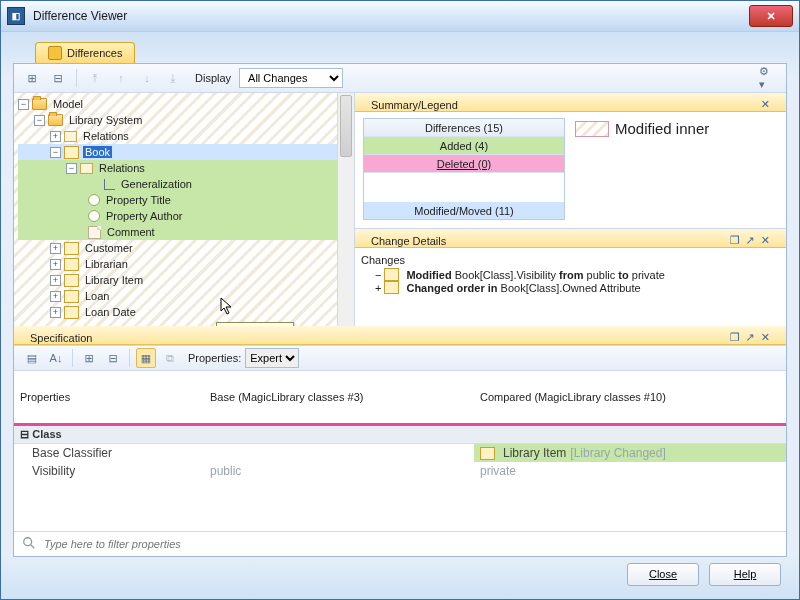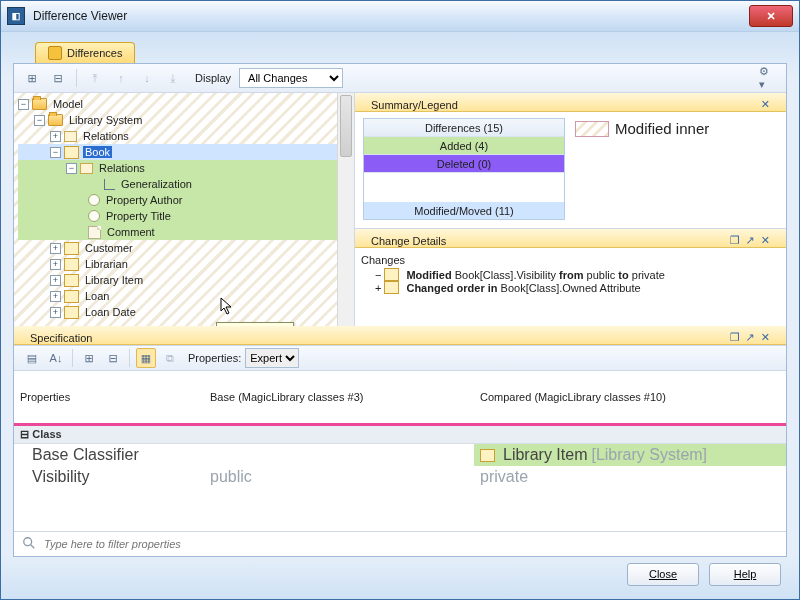--- a/index.html
+++ b/index.html
@@ -47,35 +47,35 @@
 .right-stack{flex:1;display:flex;flex-direction:column;min-width:0;}
 .section-head{height:18px;background:linear-gradient(#fff7d9,#ffe59a);border-bottom:1px solid #e3c25c;display:flex;align-items:flex-end;padding:0 16px;font-size:11px;position:relative;}
 .section-head .sh-actions{margin-left:auto;display:flex;gap:6px;color:#3a6aa8;}
 .summary-body{flex:0 0 auto;padding:6px 8px 8px;border-bottom:1px solid #cdd9e9;background:#fff;}
 .summary-flex{display:flex;gap:10px;align-items:flex-start;}
 .diff-table{border:1px solid #b7cde6;}
 .diff-table .dr{height:17px;display:flex;align-items:center;justify-content:center;font-size:11px;border-bottom:1px solid #d8e3f0;}
 .diff-table .dr:last-child{border-bottom:none;margin-top:29px;}
 .dr.hdr{background:linear-gradient(#f3f7fc,#e3ecf7);}
 .dr.added{background:#c7e7a8;}
-.dr.deleted{background:#8b5cf6;}
+.dr.deleted{background:#f9a8d4;text-decoration:underline;}
 .dr.modified{background:#cfe4ff;}
 .legend-item{display:flex;align-items:center;gap:6px;font-size:15px;margin-top:2px;}
 .legend-sw{width:32px;height:14px;border:1px solid #c9a;background:repeating-linear-gradient(135deg,#fff 0 5px,#f3e7d4 5px 8px);}
 .details-body{flex:1;min-height:0;padding:4px 6px;background:#fff;overflow:auto;}
 .details-body .grp{font-size:11px;margin:2px 0 2px 0;}
 .details-body .line{display:flex;align-items:center;gap:3px;font-size:11px;margin-left:14px;}
 .spec-panel{border-top:1px solid #cdd9e9;display:flex;flex-direction:column;height:210px;}
 .spec-toolbar{height:24px;background:linear-gradient(#f7faff,#e7eef8);border-bottom:1px solid #cdd9e9;display:flex;align-items:center;gap:4px;padding:0 8px;}
 .spec-toolbar .tbtn.active{background:#ffe9a8;border:1px solid #e0b954;}
 .spec-grid{flex:1;overflow:auto;background:#fff;}
 .spec-headrow,.spec-row{display:grid;grid-template-columns:190px 270px 1fr;}
 .spec-headrow div{padding:20px 6px;font-size:11px;}
 .spec-cat{background:#e9eef5;color:#333;font-weight:bold;padding:2px 6px;border-top:3px solid #ec4899;border-bottom:1px solid #d4dde8;}
-.spec-row div{padding:2px 6px;font-size:16px;color:#444;}
+.spec-row div{padding:2px 6px;font-size:12px;color:#444;}
 .spec-row .val-added{background:#c7e7a8;display:flex;align-items:center;gap:4px;}
 .spec-row .muted{color:#9aa4af;}
 .filter-bar{height:24px;border-top:1px solid #cdd9e9;display:flex;align-items:center;padding:0 8px;gap:6px;background:#fff;}
 .filter-bar input{flex:1;border:none;outline:none;font-size:11px;color:#555;font-style:italic;}
 .search-ico svg{width:14px;height:14px;}
 .btn-row{height:34px;display:flex;align-items:center;justify-content:flex-end;gap:10px;padding:0 6px;}
 .btn{min-width:72px;height:23px;background:linear-gradient(#fdfdfe,#e7edf5);border:1px solid #9cb2cc;border-radius:3px;font-size:11px;cursor:pointer;text-decoration:underline;}
 .tooltip{position:absolute;left:202px;top:229px;background:#ffffe1;border:1px solid #8c8c61;padding:2px 6px;font-size:11px;box-shadow:1px 1px 2px rgba(0,0,0,.2);white-space:nowrap;z-index:50;}
 .cursor{position:absolute;left:206px;top:204px;width:14px;height:18px;z-index:49;color:#000;}
 </style>
@@ -156,27 +156,27 @@
             <div class="row added">
                 <span class="pad" style="width:72px"></span>
                 <span class="twisty hidden">−</span>
                 <span class="ico gen"></span>
                 <span class="lbl">Generalization</span>
               </div>
             <div class="row added">
                 <span class="pad" style="width:56px"></span>
                 <span class="twisty hidden">−</span>
                 <span class="ico prop"></span>
-                <span class="lbl">Property Author</span>
+                <span class="lbl">Property Title</span>
               </div>
             <div class="row added">
                 <span class="pad" style="width:56px"></span>
                 <span class="twisty hidden">−</span>
                 <span class="ico prop"></span>
-                <span class="lbl">Property Title</span>
+                <span class="lbl">Property Author</span>
               </div>
             <div class="row added">
                 <span class="pad" style="width:56px"></span>
                 <span class="twisty hidden">−</span>
                 <span class="ico comment"></span>
                 <span class="lbl">Comment</span>
               </div>
             <div class="row">
                 <span class="pad" style="width:32px"></span>
                 <span class="twisty">+</span>
@@ -295,21 +295,21 @@
             <div>Base (MagicLibrary classes #3)</div>
             <div>Compared (MagicLibrary classes #10)</div>
           </div>
           <div class="spec-cat">⊟ <span>Class</span></div>
           <div class="spec-row">
             <div style="padding-left:18px">Base Classifier</div>
             <div></div>
             <div class="val-added">
               <span class="ico class"></span>
               <span>Library Item</span>
-              <span class="muted">[Library System]</span>
+              <span class="muted">[Library Changed]</span>
             </div>
           </div>
           <div class="spec-row">
             <div style="padding-left:18px">Visibility</div>
             <div class="muted">public</div>
             <div class="muted">private</div>
           </div>
         </div>
         <div class="filter-bar">
           <span class="search-ico">

